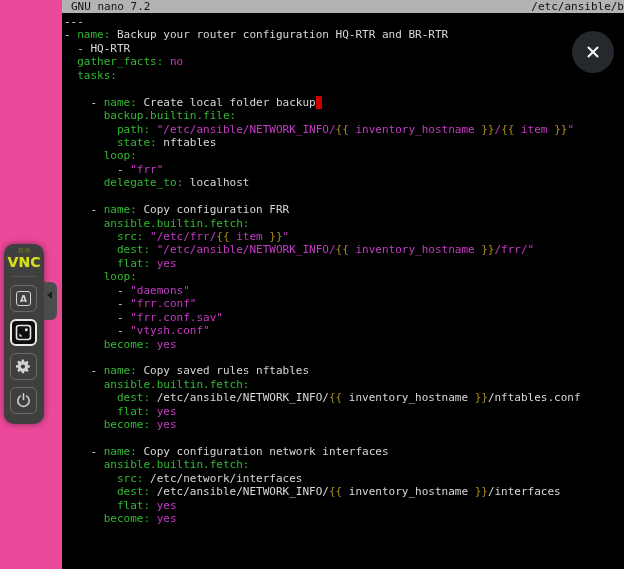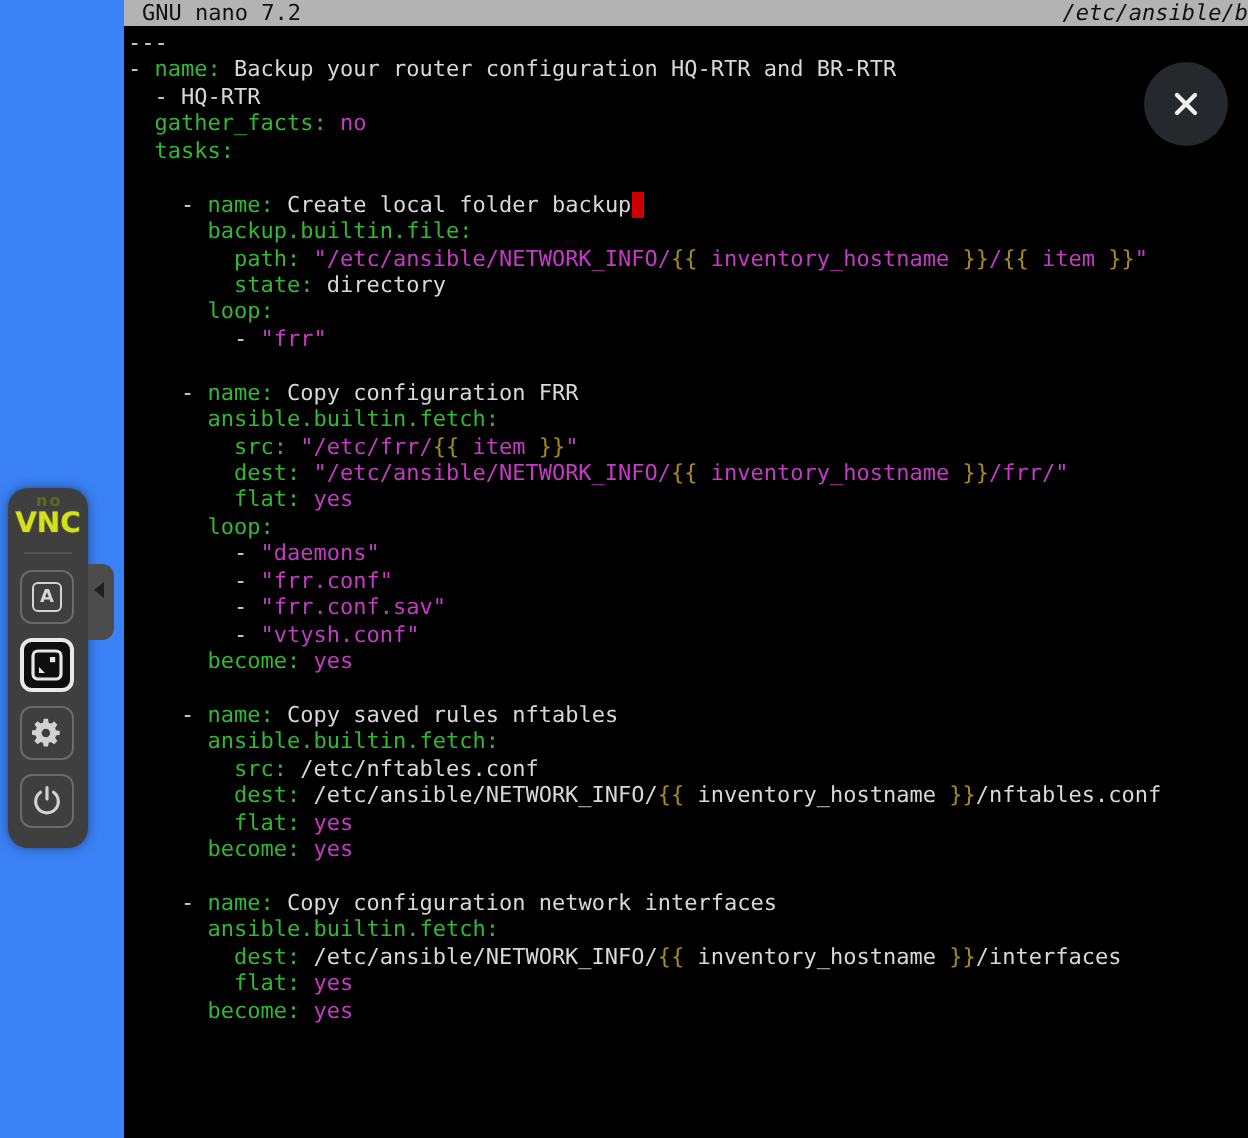--- a/index.html
+++ b/index.html
@@ -1,26 +1,26 @@
 <!DOCTYPE html>
 <html style="--c-plain: #d8d8d8; --c-key: #32b932; --c-str: #c53bc5; --c-jinja: #a88a1f; --c-cursor: #cc0000;"><head>
 <meta charset="utf-8">
 <style>
   html,body{margin:0;padding:0;width:624px;height:569px;overflow:hidden;
     background:#383838;font-family:"DejaVu Sans Mono",monospace;}
-  .stage{position:relative;width:624px;height:569px;background:#3b82f6;}
+  .stage{position:relative;width:624px;height:569px;background:#ec4899;}
 
   
   .terminal{position:absolute;left:62px;top:0;width:562px;height:569px;
     background:#000;overflow:hidden;}
   .titlebar{position:absolute;left:0;top:0;width:100%;height:13px;
     background:#b3b3b3;color:#111;font-size:11px;line-height:13px;
     white-space:nowrap;overflow:hidden;}
   .titlebar .app{position:absolute;left:9px;top:0;}
-  .titlebar .path{position:absolute;right:0;top:0;font-style:italic;}
+  .titlebar .path{position:absolute;right:0;top:0;}
   .editor{position:absolute;left:2px;top:15px;font-size:11px;}
   .line{height:13.45px;line-height:13.45px;white-space:pre;}
   .plain{color:var(--c-plain);}
   .key{color:var(--c-key);}
   .str{color:var(--c-str);}
   .jinja{color:var(--c-jinja);}
   .cursor{background:var(--c-cursor);color:var(--c-cursor);}
 
   
   .vnc-panel{position:absolute;left:4px;top:244px;width:40px;height:180px;
@@ -65,45 +65,46 @@
     <div class="editor" id="editor-lines">
         <div class="line"><span class="plain">---</span></div>
         <div class="line"><span class="plain">- </span><span class="key">name:</span><span class="plain"> Backup your router configuration HQ-RTR and BR-RTR</span></div>
         <div class="line"><span class="plain">  - HQ-RTR</span></div>
         <div class="line"><span class="plain">  </span><span class="key">gather_facts:</span><span class="plain"> </span><span class="str">no</span></div>
         <div class="line"><span class="plain">  </span><span class="key">tasks:</span></div>
         <div class="line"> </div>
         <div class="line"><span class="plain">    - </span><span class="key">name:</span><span class="plain"> Create local folder backup</span><span class="cursor"> </span></div>
         <div class="line"><span class="plain">      </span><span class="key">backup.builtin.file:</span></div>
         <div class="line"><span class="plain">        </span><span class="key">path:</span><span class="plain"> </span><span class="str">"/etc/ansible/NETWORK_INFO/</span><span class="jinja">{{</span><span class="str"> inventory_hostname </span><span class="jinja">}}</span><span class="str">/</span><span class="jinja">{{</span><span class="str"> item </span><span class="jinja">}}</span><span class="str">"</span></div>
-        <div class="line"><span class="plain">        </span><span class="key">state:</span><span class="plain"> directory</span></div>
+        <div class="line"><span class="plain">        </span><span class="key">state:</span><span class="plain"> nftables</span></div>
         <div class="line"><span class="plain">      </span><span class="key">loop:</span></div>
         <div class="line"><span class="plain">        - </span><span class="str">"frr"</span></div>
+        <div class="line"><span class="plain">      </span><span class="key">delegate_to:</span><span class="plain"> localhost</span></div>
         <div class="line"> </div>
         <div class="line"><span class="plain">    - </span><span class="key">name:</span><span class="plain"> Copy configuration FRR</span></div>
         <div class="line"><span class="plain">      </span><span class="key">ansible.builtin.fetch:</span></div>
         <div class="line"><span class="plain">        </span><span class="key">src:</span><span class="plain"> </span><span class="str">"/etc/frr/</span><span class="jinja">{{</span><span class="str"> item </span><span class="jinja">}}</span><span class="str">"</span></div>
         <div class="line"><span class="plain">        </span><span class="key">dest:</span><span class="plain"> </span><span class="str">"/etc/ansible/NETWORK_INFO/</span><span class="jinja">{{</span><span class="str"> inventory_hostname </span><span class="jinja">}}</span><span class="str">/frr/"</span></div>
         <div class="line"><span class="plain">        </span><span class="key">flat:</span><span class="plain"> </span><span class="str">yes</span></div>
         <div class="line"><span class="plain">      </span><span class="key">loop:</span></div>
         <div class="line"><span class="plain">        - </span><span class="str">"daemons"</span></div>
         <div class="line"><span class="plain">        - </span><span class="str">"frr.conf"</span></div>
         <div class="line"><span class="plain">        - </span><span class="str">"frr.conf.sav"</span></div>
         <div class="line"><span class="plain">        - </span><span class="str">"vtysh.conf"</span></div>
         <div class="line"><span class="plain">      </span><span class="key">become:</span><span class="plain"> </span><span class="str">yes</span></div>
         <div class="line"> </div>
         <div class="line"><span class="plain">    - </span><span class="key">name:</span><span class="plain"> Copy saved rules nftables</span></div>
         <div class="line"><span class="plain">      </span><span class="key">ansible.builtin.fetch:</span></div>
-        <div class="line"><span class="plain">        </span><span class="key">src:</span><span class="plain"> /etc/nftables.conf</span></div>
         <div class="line"><span class="plain">        </span><span class="key">dest:</span><span class="plain"> /etc/ansible/NETWORK_INFO/</span><span class="jinja">{{</span><span class="plain"> inventory_hostname </span><span class="jinja">}}</span><span class="plain">/nftables.conf</span></div>
         <div class="line"><span class="plain">        </span><span class="key">flat:</span><span class="plain"> </span><span class="str">yes</span></div>
         <div class="line"><span class="plain">      </span><span class="key">become:</span><span class="plain"> </span><span class="str">yes</span></div>
         <div class="line"> </div>
         <div class="line"><span class="plain">    - </span><span class="key">name:</span><span class="plain"> Copy configuration network interfaces</span></div>
         <div class="line"><span class="plain">      </span><span class="key">ansible.builtin.fetch:</span></div>
+        <div class="line"><span class="plain">        </span><span class="key">src:</span><span class="plain"> /etc/network/interfaces</span></div>
         <div class="line"><span class="plain">        </span><span class="key">dest:</span><span class="plain"> /etc/ansible/NETWORK_INFO/</span><span class="jinja">{{</span><span class="plain"> inventory_hostname </span><span class="jinja">}}</span><span class="plain">/interfaces</span></div>
         <div class="line"><span class="plain">        </span><span class="key">flat:</span><span class="plain"> </span><span class="str">yes</span></div>
         <div class="line"><span class="plain">      </span><span class="key">become:</span><span class="plain"> </span><span class="str">yes</span></div>
       </div>
   </div>
 
   <div class="vnc-panel">
     <div class="vnc-logo">
       <span class="no">no</span>
       <span class="vnc">VNC</span>

